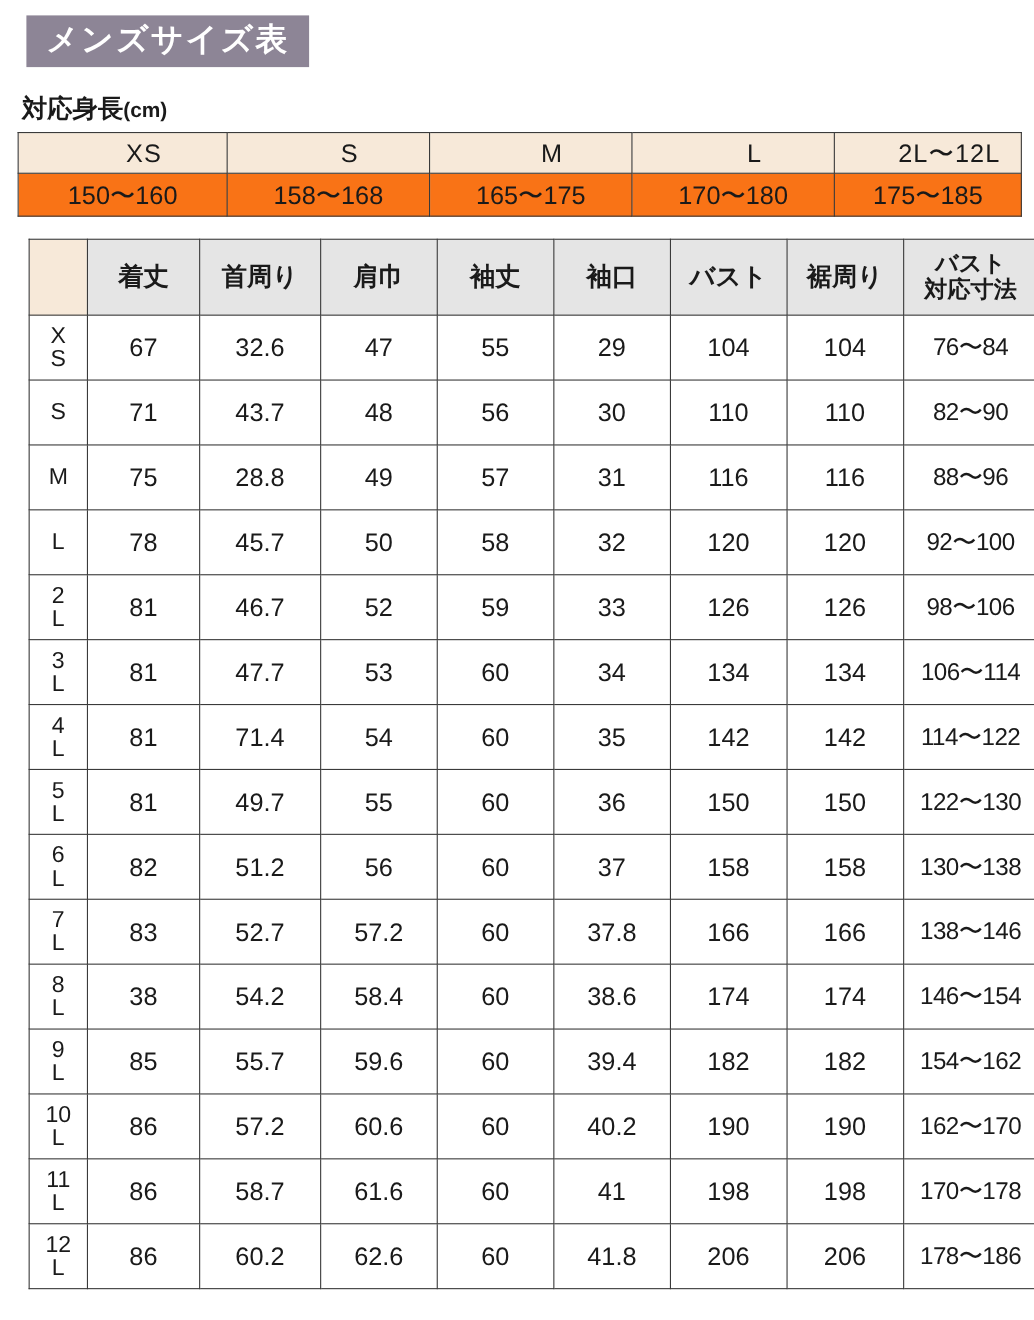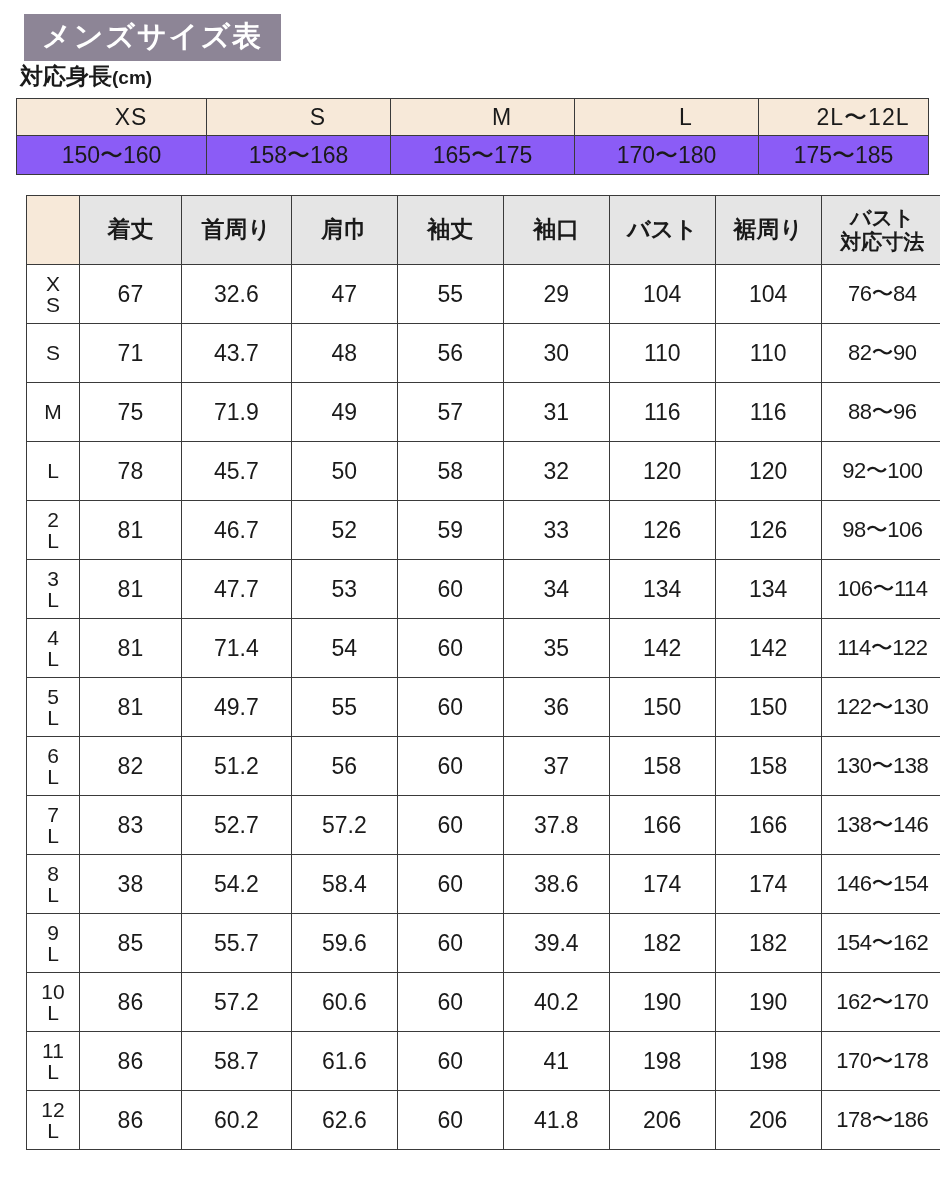--- a/index.html
+++ b/index.html
@@ -30,21 +30,21 @@
     font-size: 29px;
     font-weight: bold;
     letter-spacing: 2px;
     padding: 8px 18px 10px 18px;
     line-height: 1;
     margin-left: 10px;
   }
 
   
   .subtitle {
-    margin: 0 0 6px 6px;
+    margin: 22px 0 6px 6px;
     font-size: 23px;
     font-weight: bold;
     letter-spacing: 0px;
   }
   .subtitle .unit {
     font-size: 19px;
     font-weight: bold;
   }
 
   
@@ -65,21 +65,21 @@
     margin-left: 2px;
   }
   .height-table th {
     background: #f7e9d9;
     font-size: 23px;
     height: 34px;
     letter-spacing: 1px;
     padding-left: 40px;
   }
   .height-table td {
-    background: #8b5cf6;
+    background: #f97316;
     font-size: 23px;
     height: 36px;
     letter-spacing: 0px;
   }
 
   
   .spec-wrap {
     margin-top: 20px;
     margin-left: 12px;
   }
@@ -220,21 +220,21 @@
             <td class="val">30</td>
             <td class="val">110</td>
             <td class="val">110</td>
             <td class="range">82〜90</td>
           </tr>
           <tr>
             <td class="rowhead">
               <span class="stack">M</span>
             </td>
             <td class="val">75</td>
-            <td class="val">71.9</td>
+            <td class="val">28.8</td>
             <td class="val">49</td>
             <td class="val">57</td>
             <td class="val">31</td>
             <td class="val">116</td>
             <td class="val">116</td>
             <td class="range">88〜96</td>
           </tr>
           <tr>
             <td class="rowhead">
               <span class="stack">L</span>

